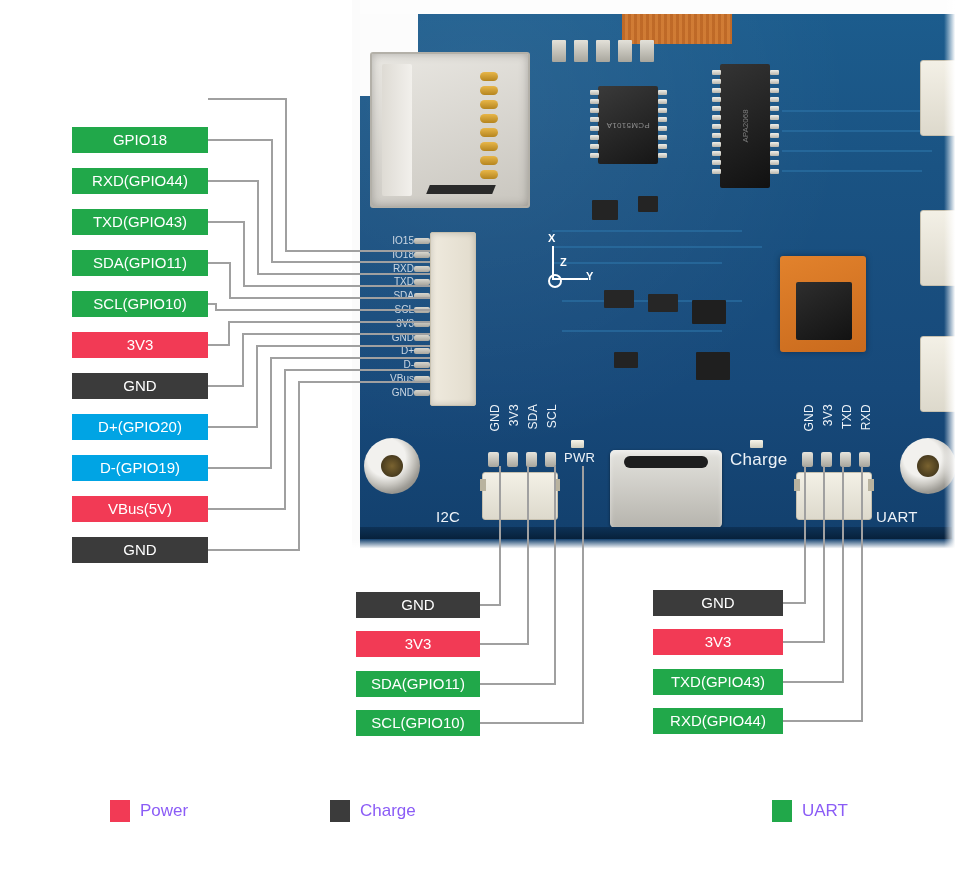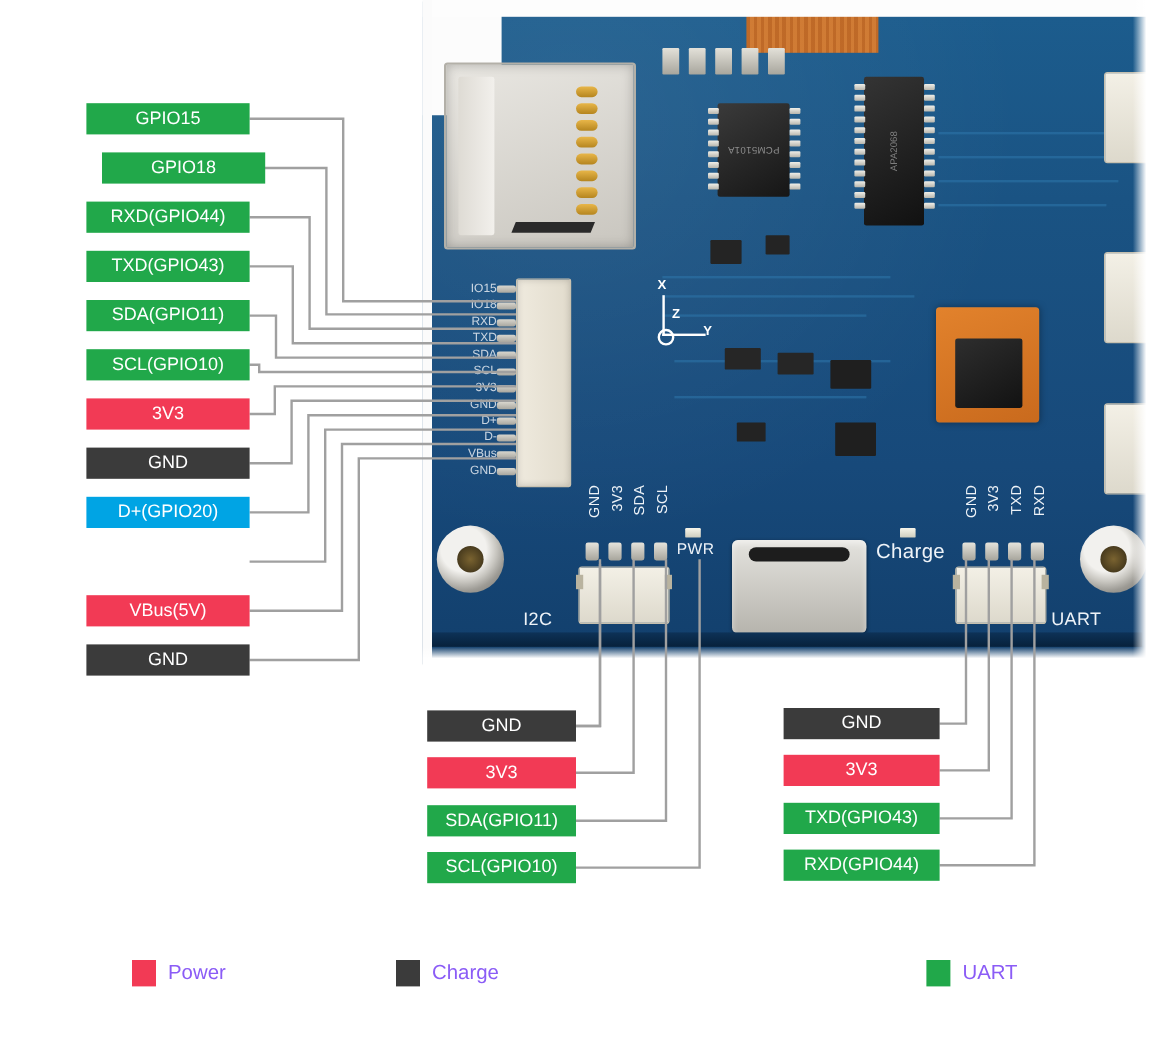--- a/index.html
+++ b/index.html
@@ -351,29 +351,29 @@
       <path d="M480,684 H555 V466"></path>
       <path d="M480,723 H583 V466"></path>
 
       <path d="M783,603 H805 V466"></path>
       <path d="M783,642 H824 V466"></path>
       <path d="M783,682 H843 V466"></path>
       <path d="M783,721 H862 V466"></path>
     </g>
   </svg>
 
-  <div class="lbl-box c-gpio" style="left:72px;top:86px;width:136px;">GPIO15</div>
-  <div class="lbl-box c-gpio" style="left:72px;top:127px;width:136px;margin-left:13px;">GPIO18</div>
+  <div class="lbl-box c-gpio" style="left:72px;top:127px;width:136px;">GPIO18</div>
   <div class="lbl-box c-gpio" style="left:72px;top:168px;width:136px;">RXD(GPIO44)</div>
   <div class="lbl-box c-gpio" style="left:72px;top:209px;width:136px;">TXD(GPIO43)</div>
   <div class="lbl-box c-gpio" style="left:72px;top:250px;width:136px;">SDA(GPIO11)</div>
   <div class="lbl-box c-gpio" style="left:72px;top:291px;width:136px;">SCL(GPIO10)</div>
   <div class="lbl-box c-power" style="left:72px;top:332px;width:136px;">3V3</div>
   <div class="lbl-box c-ground" style="left:72px;top:373px;width:136px;">GND</div>
   <div class="lbl-box c-usb" style="left:72px;top:414px;width:136px;">D+(GPIO20)</div>
+  <div class="lbl-box c-usb" style="left:72px;top:455px;width:136px;">D-(GPIO19)</div>
   <div class="lbl-box c-power" style="left:72px;top:496px;width:136px;">VBus(5V)</div>
   <div class="lbl-box c-ground" style="left:72px;top:537px;width:136px;">GND</div>
 
   <div class="lbl-box c-ground" style="left:356px;top:592px;width:124px;">GND</div>
   <div class="lbl-box c-power" style="left:356px;top:631px;width:124px;">3V3</div>
   <div class="lbl-box c-gpio" style="left:356px;top:671px;width:124px;">SDA(GPIO11)</div>
   <div class="lbl-box c-gpio" style="left:356px;top:710px;width:124px;">SCL(GPIO10)</div>
 
   <div class="lbl-box c-ground" style="left:653px;top:590px;width:130px;">GND</div>
   <div class="lbl-box c-power" style="left:653px;top:629px;width:130px;">3V3</div>

